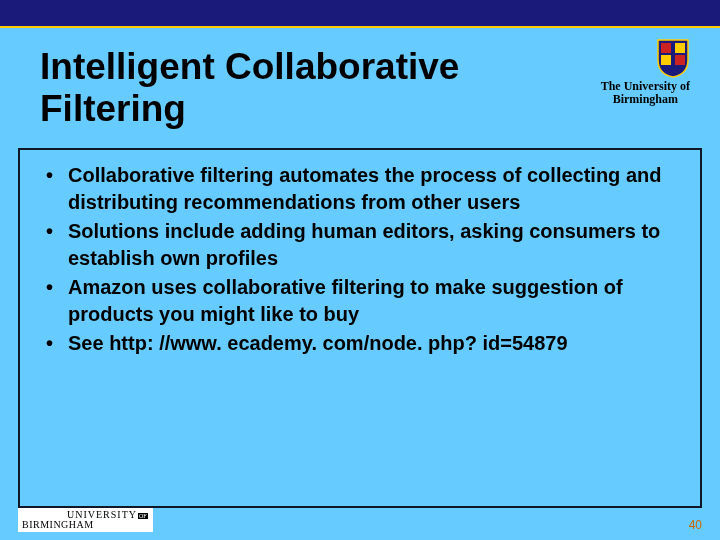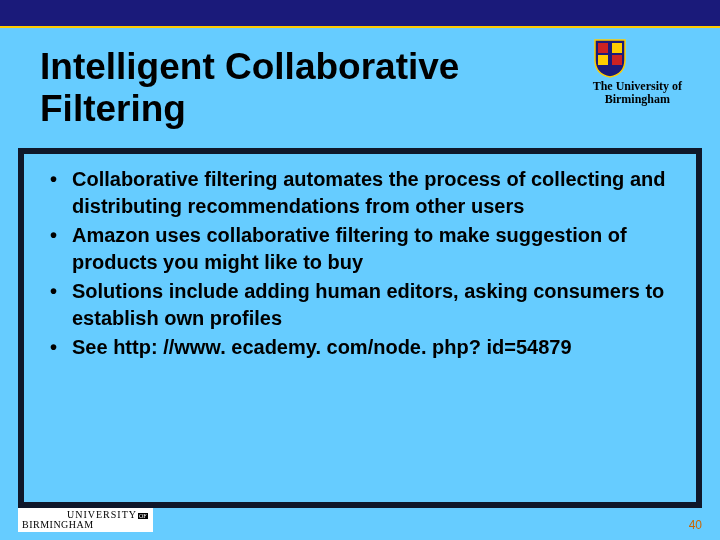--- a/index.html
+++ b/index.html
@@ -24,42 +24,42 @@
   }
   .title {
     font-size: 37px;
     font-weight: bold;
     color: #000;
     flex: 1;
   }
   .crest-block {
     display: flex;
     flex-direction: column;
-    align-items: flex-start;
-    margin-right: 18px;
+    align-items: flex-end;
+    margin-right: 10px;
     margin-top: -8px;
   }
   .crest {
     width: 34px;
     height: 40px;
     position: relative;
     margin-bottom: 2px;
   }
   .crest svg { display: block; }
   .uni-text {
     font-family: "Times New Roman", serif;
     font-size: 12px;
     font-weight: bold;
     color: #000;
     text-align: center;
     line-height: 1.1;
   }
   .content-box {
     margin: 8px 18px 0 18px;
-    border: 6px solid #0f172a;
+    border: 2px solid #0f172a;
     padding: 12px 20px 14px 20px;
     height: 360px;
   }
   .content-box ul {
     list-style: none;
   }
   .content-box li {
     font-size: 20px;
     font-weight: bold;
     color: #000;
@@ -124,22 +124,22 @@
     <div class="uni-text">
       <span>The University of</span><br>
       <span>Birmingham</span>
     </div>
   </div>
 </div>
 
 <div class="content-box">
   <ul>
     <li>Collaborative filtering automates the process of collecting and distributing recommendations from other users</li>
+    <li>Solutions include adding human editors, asking consumers to establish own profiles</li>
     <li>Amazon uses collaborative filtering to make suggestion of products you might like to buy</li>
-    <li>Solutions include adding human editors, asking consumers to establish own profiles</li>
     <li><span>See </span><span class="link-text">http: //www. ecademy. com/node. php? id=54879</span></li>
   </ul>
 </div>
 
 <div class="footer">
   <div class="footer-logo">
     <span class="line1">UNIVERSITY</span><span class="of">OF</span><br>
     <span class="line2">BIRMINGHAM</span>
   </div>
   <div class="page-num">40</div>

